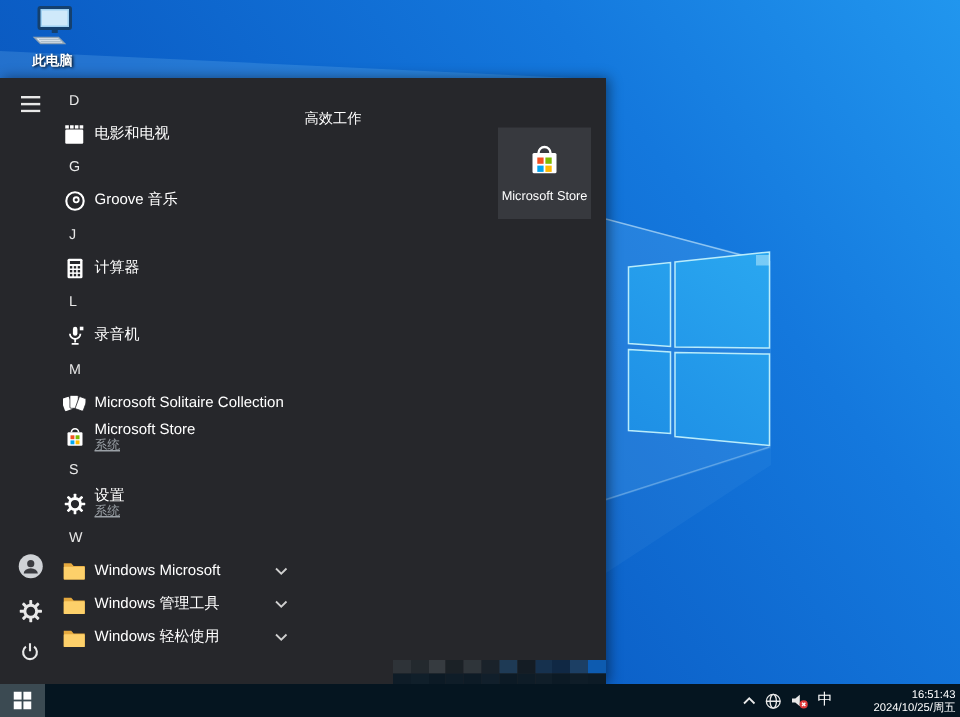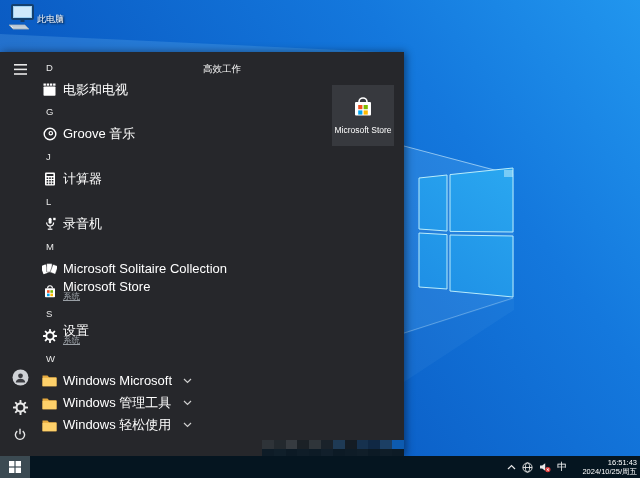--- a/index.html
+++ b/index.html
@@ -5,67 +5,67 @@
   html,body{margin:0;padding:0;background:#000;}
   .screen{position:relative;width:640px;height:478px;overflow:hidden;
     font-family:"Liberation Sans","DejaVu Sans",sans-serif;-webkit-font-smoothing:antialiased;}
   .screen *{box-sizing:border-box;}
   svg{display:block;}
 
   
   .wallpaper{position:absolute;inset:0;}
 
   
-  .desktop-icon{position:absolute;left:5px;top:4px;width:60px;display:flex;flex-direction:row;
-    align-items:center;cursor:default;}
+  .desktop-icon{position:absolute;left:5px;top:4px;width:60px;display:flex;flex-direction:column;
+    align-items:center;cursor:default;font-weight:bold;}
   .desktop-icon .glyph{width:32px;height:28px;}
   .desktop-icon .lbl{margin-top:2px;font-size:9px;color:#fff;text-shadow:1px 1px 2px rgba(0,0,0,.9);}
 
   
   .start-menu{position:absolute;left:0;top:52px;width:404px;height:404px;background:#26272b;
     box-shadow:2px 0 8px rgba(0,0,0,.45);overflow:hidden;}
 
   .rail{position:absolute;left:0;top:0;width:40px;height:100%;}
   .rail .ric{position:absolute;left:11px;width:18px;height:18px;display:flex;align-items:center;justify-content:center;}
   .ric.hamburger{top:8px;}
   .ric.user{top:316px;}
   .ric.gear{top:346px;}
   .ric.power{top:374px;}
 
   .app-list{position:absolute;left:40px;top:4px;width:158px;}
   .row{height:22.4px;display:flex;align-items:center;}
   .row.hdr{padding-left:6px;font-size:9.5px;color:#e8e8e8;}
   .row .ic{width:15px;height:15px;margin-left:2px;flex:0 0 15px;display:flex;align-items:center;justify-content:center;}
-  .row .lbl{margin-left:6px;font-size:13px;color:#fff;white-space:nowrap;line-height:10px;}
+  .row .lbl{margin-left:6px;font-size:10px;color:#fff;white-space:nowrap;line-height:10px;}
   .row .txt{margin-left:6px;display:flex;flex-direction:column;}
   .row .txt .lbl{margin-left:0;}
   .row .sub{font-size:8.5px;color:#9aa0a6;line-height:9px;text-decoration:underline;}
   .row .chev{margin-left:auto;margin-right:6px;width:9px;height:9px;display:flex;align-items:center;justify-content:center;}
 
-  .group-title{position:absolute;left:203px;top:11px;font-size:9.5px;color:#fff;}
+  .group-title{position:absolute;left:203px;top:21px;font-size:9.5px;color:#fff;}
   .tile{position:absolute;left:332px;top:33px;width:62px;height:61px;background:#37393e;
     display:flex;flex-direction:column;align-items:center;padding-top:9px;cursor:pointer;}
   .tile .tlbl{margin-top:5px;font-size:8.5px;color:#fff;}
 
   
   .mosaic{position:absolute;left:262px;top:440px;width:142px;height:16px;display:flex;flex-direction:column;}
   .mrow{display:flex;}
   .mrow.r1{height:9px;}
   .mrow.r2{height:7px;}
   .mrow div{flex:1;}
 
   
   .taskbar{position:absolute;left:0;top:456px;width:640px;height:22px;background:#051520;
     display:flex;align-items:center;}
   .start-btn{width:30px;height:22px;background:#3b4a52;display:flex;align-items:center;justify-content:center;}
   .tray{margin-left:auto;height:100%;display:flex;align-items:center;gap:6px;padding-right:3px;}
   .tray .tic{display:flex;align-items:center;justify-content:center;}
   .tray .ime{font-size:10px;color:#fff;line-height:10px;}
   .clock{width:60px;display:flex;flex-direction:column;align-items:flex-end;color:#fff;
-    font-size:7.5px;line-height:9px;margin-left:4px;justify-content:space-between;}
+    font-size:7.5px;line-height:9px;margin-left:16px;justify-content:space-between;}
 </style>
 </head>
 <body>
 
 <div class="screen">
 
   <svg class="wallpaper" width="640" height="478" viewBox="0 0 640 478">
     <defs>
       <linearGradient id="bg" gradientUnits="userSpaceOnUse" x1="0" y1="478" x2="640" y2="0">
         <stop offset="0" stop-color="#0848a8"></stop>

